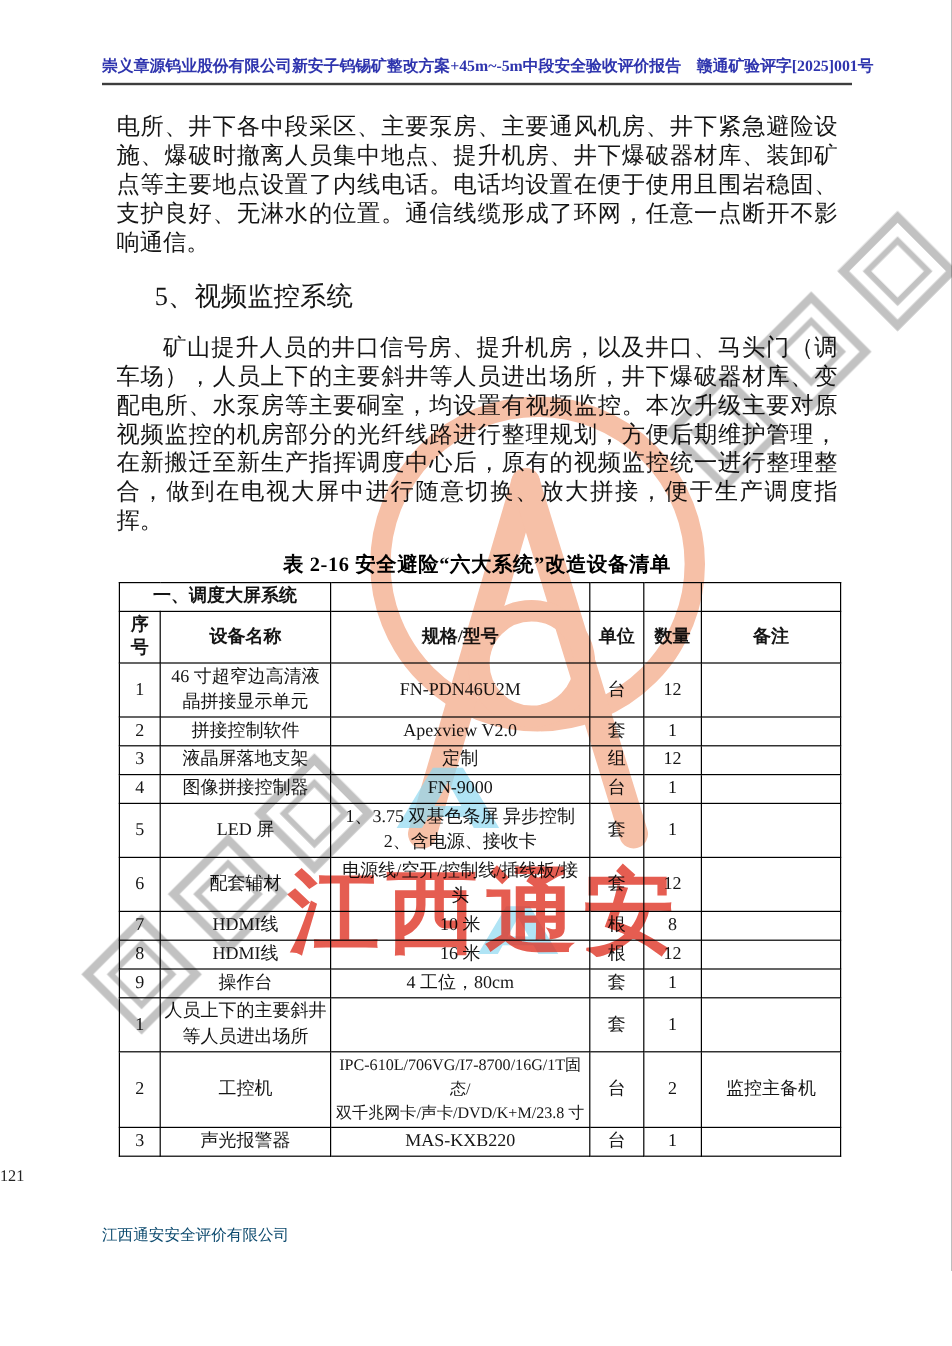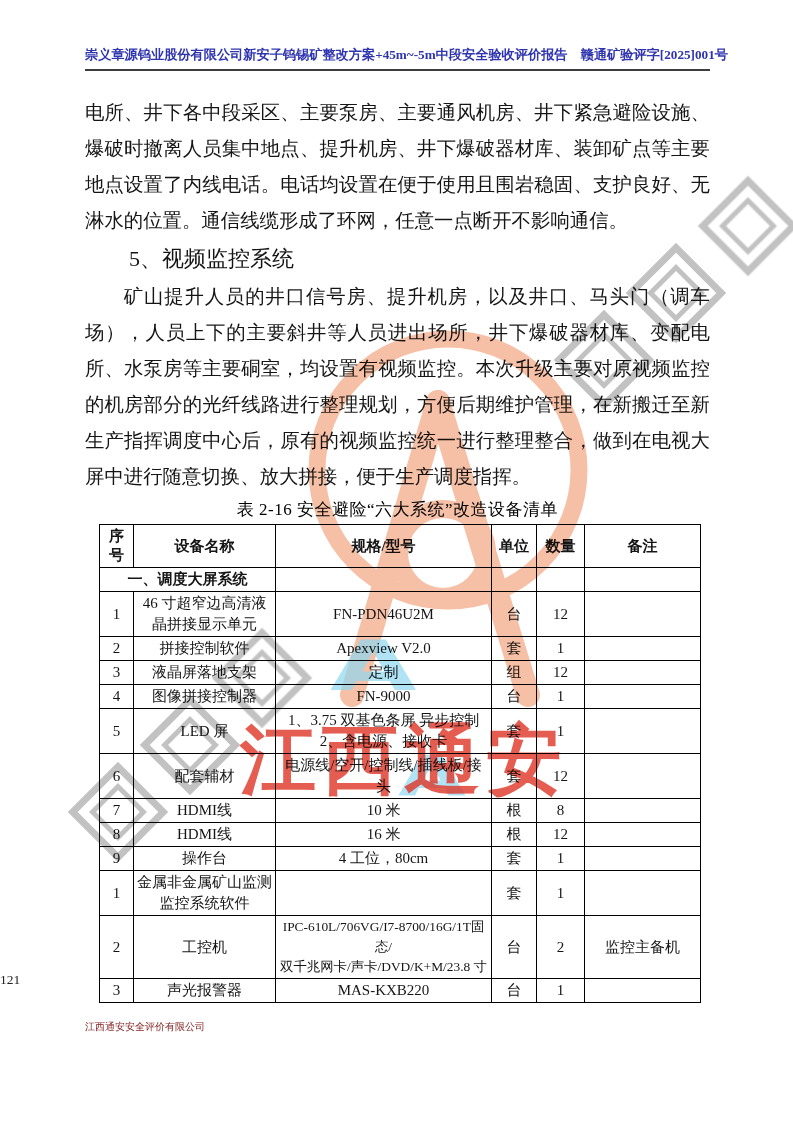--- a/index.html
+++ b/index.html
@@ -7,44 +7,44 @@
     position:relative; width:793px; height:1122px; margin:0 auto;
     background:#ffffff; overflow:hidden;
     font-family:"Liberation Serif","DejaVu Serif",serif; color:#151515;
   }
   .content { position:absolute; left:85px; top:0; width:625px; }
   .doc-header {
     margin-top:46px; padding-bottom:5px; border-bottom:2px solid #3d3d3d;
     text-align:center; font-weight:bold; font-size:13.2px; color:#2f35ae;
     font-family:"Liberation Serif","DejaVu Serif",serif; white-space:nowrap;
   }
-  .para { margin:0; font-size:19.4px; line-height:36px; text-align:justify; }
+  .para { margin:12px; font-size:19.4px; line-height:24px; text-align:justify; }
   .para.first { margin-top:24px; }
   .sub-heading { margin:0; font-size:22px; line-height:40px; padding-left:2em; }
   .para.indent { text-indent:2em; }
   .table-title {
-    margin-top:3px; text-align:center; font-weight:normal; font-size:17px;
+    margin-top:3px; text-align:center; font-weight:bold; font-size:17px;
     letter-spacing:0.5px; line-height:24px; color:#000;
   }
   table.equip {
     border-collapse:collapse; table-layout:fixed; width:601px; margin-left:14px; margin-top:2px;
   }
   table.equip th, table.equip td {
     border:1.6px solid #000; padding:1px 2px; text-align:center; vertical-align:middle;
     font-size:15px; line-height:21px; overflow:hidden;
   }
   table.equip th { font-weight:bold; height:40px; line-height:19px; }
   tr.single td { height:21px; }
   tr.dbl td { height:42px; }
   td.section-cell { text-align:left; font-weight:bold; padding-left:3px; height:20px; }
   td.spec { font-size:14px; white-space:pre-line; }
   td.spec.small { font-size:13.4px; line-height:20px;margin-left:22px; }
   td.name { line-height:21px; }
   .page-footer-company {
-    position:absolute; left:85px; top:1020px; font-size:10px; color:#7f1d1d;
+    position:absolute; left:85px; top:1020px; font-size:13px; color:#0c4a6e;
   }
   .page-footer-number {
     position:absolute; left:0; top:972px; width:100%; 
     font-size:13.5px; color:#222;
   }
   .watermark {
     position:absolute; left:0; top:0; width:793px; height:1122px;
     pointer-events:none; mix-blend-mode:multiply;
   }
 </style>
@@ -69,36 +69,36 @@
       <colgroup>
         <col style="width:34px">
           <col style="width:142px">
           <col style="width:216px">
         <col style="width:45px">
           <col style="width:48px">
           <col style="width:116px">
       </colgroup>
       <tbody>
           <tr>
+        <td class="section-cell" colspan="2">一、调度大屏系统</td>
+        <td></td>
+        <td></td>
+        <td></td>
+        <td></td>
+      </tr>
+
+      <tr>
         <th>序号</th>
         <th>设备名称</th>
         <th>规格/型号</th>
         <th>单位</th>
         <th>数量</th>
         <th>备注</th>
       </tr>
 
-      <tr>
-        <td class="section-cell" colspan="2">一、调度大屏系统</td>
-        <td></td>
-        <td></td>
-        <td></td>
-        <td></td>
-      </tr>
-
       <tr class="dbl">
         <td>1</td>
         <td class="name">46 寸超窄边高清液晶拼接显示单元</td>
         <td class="spec">FN-PDN46U2M</td>
         <td>台</td>
         <td>12</td>
         <td></td>
       </tr>
       <tr class="single">
         <td>2</td>
@@ -162,21 +162,21 @@
         <td class="name">操作台</td>
         <td class="spec">4 工位，80cm</td>
         <td>套</td>
         <td>1</td>
         <td></td>
       </tr>
 
 
       <tr class="dbl">
         <td>1</td>
-        <td class="name">金属非金属矿山监测监控系统软件</td>
+        <td class="name">人员上下的主要斜井等人员进出场所</td>
         <td class="spec"></td>
         <td>套</td>
         <td>1</td>
         <td></td>
       </tr>
       <tr class="dbl">
         <td>2</td>
         <td class="name">工控机</td>
         <td class="spec small">IPC-610L/706VG/I7-8700/16G/1T固态/
 双千兆网卡/声卡/DVD/K+M/23.8 寸</td>

